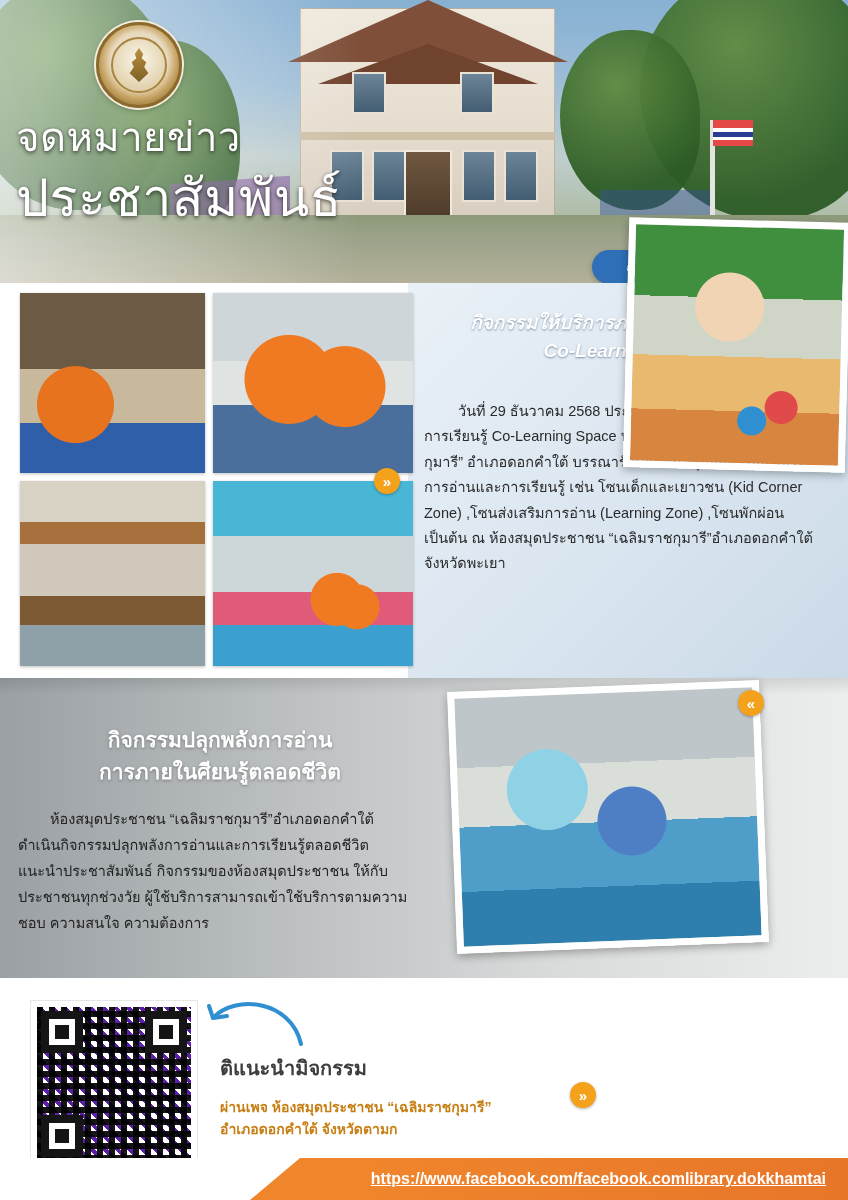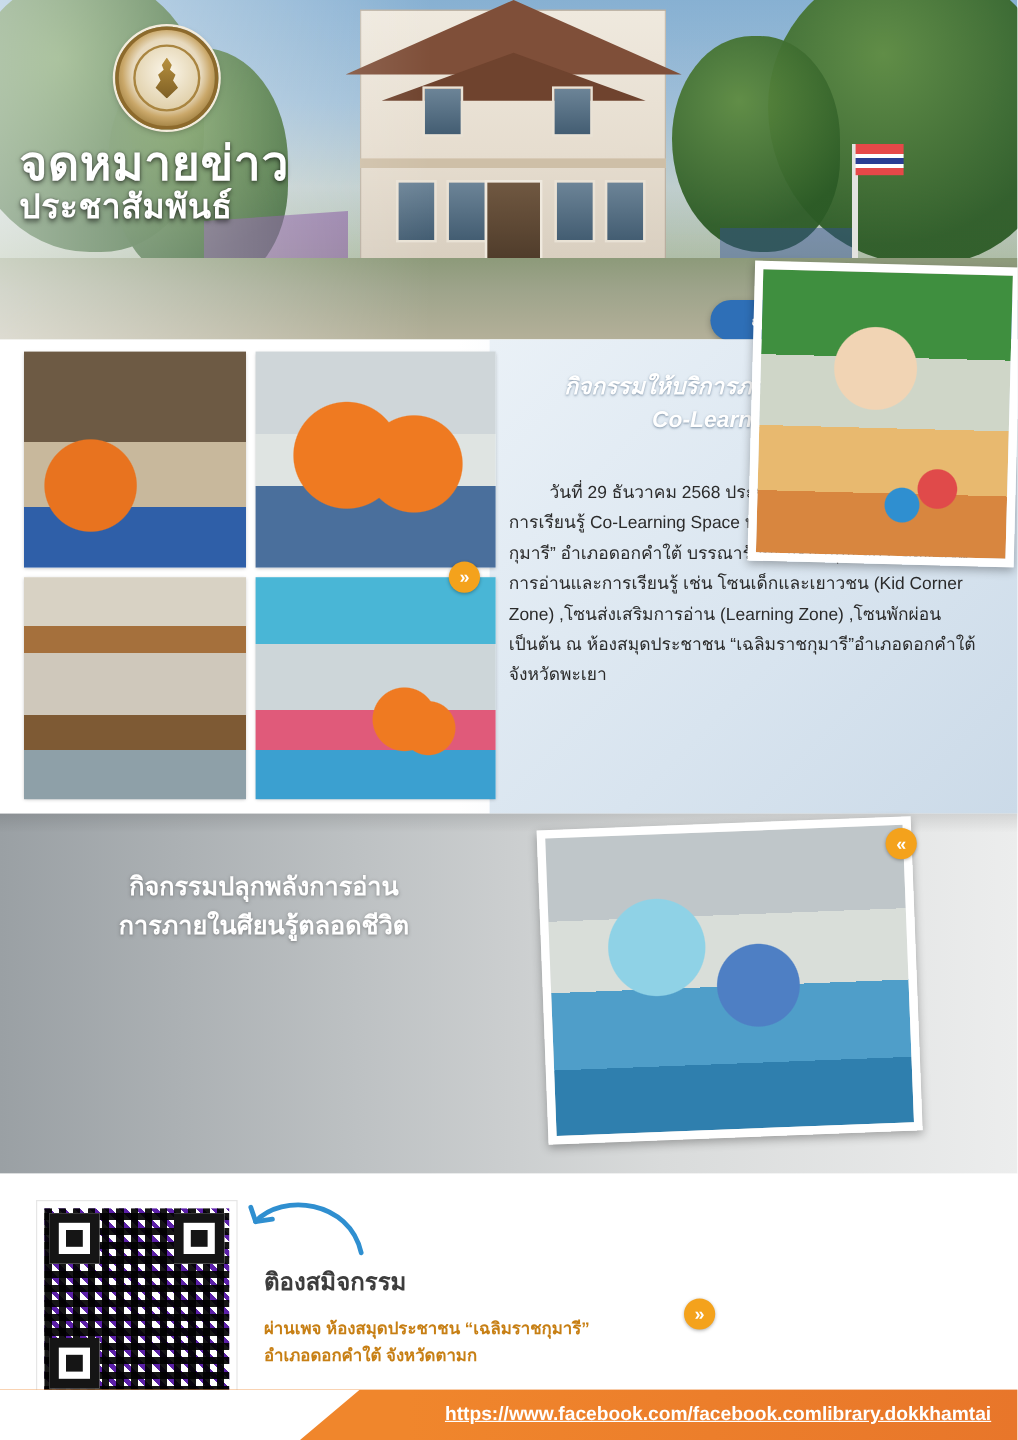--- a/index.html
+++ b/index.html
@@ -112,28 +112,28 @@
     width: 26px; height: 34px;
     background: linear-gradient(to bottom, #b8913f, #7e5f24);
     clip-path: polygon(50% 0%, 66% 18%, 60% 30%, 78% 42%, 70% 56%, 86% 74%, 50% 100%, 14% 74%, 30% 56%, 22% 42%, 40% 30%, 34% 18%);
   }
 
   .title-block {
     position: absolute; left: 16px; top: 116px;
   }
   .title-1, .title-2 {
     font-family: "Liberation Sans", sans-serif;
-    font-weight: bold;
+    font-weight: normal;
     color: #ffffff;
     text-shadow: 0 2px 4px rgba(0,0,0,.55), 0 0 2px rgba(0,0,0,.4);
     letter-spacing: .5px;
     line-height: 1.05;
   }
   .title-1 { font-size: 40px; }
-  .title-2 { font-size: 28px; margin-top: 0; }
+  .title-2 { font-size: 52px; margin-top: 13px; }
 
   .issue-tab {
     position: absolute; right: 0; top: 250px;
     height: 34px; padding: 0 22px 0 34px;
     display: flex; align-items: center;
     background: #2e6fb7;
     color: #ffffff; font-size: 17px; font-weight: bold;
     border-radius: 17px 0 0 17px;
     box-shadow: 0 2px 5px rgba(0,0,0,.25);
   }
@@ -368,41 +368,42 @@
 
     <p class="sec1-body">วันที่ 29 ธันวาคม 2568 ประชาชนเข้าใช้บริการภายในศูนย์การเรียนรู้ Co-Learning Space ห้องสมุดประชาชน “เฉลิมราชกุมารี” อำเภอดอกคำใต้ บรรณารักษ์แนะนำมุมกิจกรรมส่งเสริมการอ่านและการเรียนรู้ เช่น โซนเด็กและเยาวชน (Kid Corner Zone) ,โซนส่งเสริมการอ่าน (Learning Zone) ,โซนพักผ่อน เป็นต้น ณ ห้องสมุดประชาชน “เฉลิมราชกุมารี”อำเภอดอกคำใต้ จังหวัดพะเยา</p>
   </div>
 
   <div class="sec2">
     <div class="sec2-top-grad"></div>
     <div class="sec2-head">
       <div>กิจกรรมปลุกพลังการอ่าน</div>
       <div>การภายในศียนรู้ตลอดชีวิต</div>
     </div>
+    <p class="sec2-body">ห้องสมุดประชาชน “เฉลิมราชกุมารี”อำเภอดอกคำใต้ ดำเนินกิจกรรมปลุกพลังการอ่านและการเรียนรู้ตลอดชีวิต แนะนำประชาสัมพันธ์ กิจกรรมของห้องสมุดประชาชน ให้กับประชาชนทุกช่วงวัย ผู้ใช้บริการสามารถเข้าใช้บริการตามความชอบ ความสนใจ ความต้องการ</p>
     <div class="photo-tilt-a"></div>
   </div>
   <div class="photo-tilt-b"></div>
   <div class="arrow-circle a2">«</div>
 
   <div class="sec3"></div>
 
   <div class="qr">
     <div class="qr-grid">
       <div class="qr-eye tl"></div>
       <div class="qr-eye tr"></div>
       <div class="qr-eye bl"></div>
     </div>
   </div>
 
   <svg class="follow-arrow" viewBox="0 0 110 60">
     <path d="M8 18 C 30 -6, 86 0, 96 44" fill="none" stroke="#2f8fd0" stroke-width="4" stroke-linecap="round"></path>
     <path d="M8 18 L 4 6 M8 18 L 22 16" fill="none" stroke="#2f8fd0" stroke-width="4" stroke-linecap="round"></path>
   </svg>
 
-  <div class="follow-title">ติองสมิจกรรม</div>
+  <div class="follow-title">ติแนะนำมิจกรรม</div>
   <div class="follow-sub">
     <div>ผ่านเพจ ห้องสมุดประชาชน “เฉลิมราชกุมารี”</div>
     <div>อำเภอดอกคำใต้ จังหวัดตามก</div>
   </div>
   <div class="arrow-circle a3">»</div>
 
   <div class="footer-bar">
     <a class="footer-link" href="#">https://www.facebook.com/facebook.comlibrary.dokkhamtai</a>
   </div>
 

